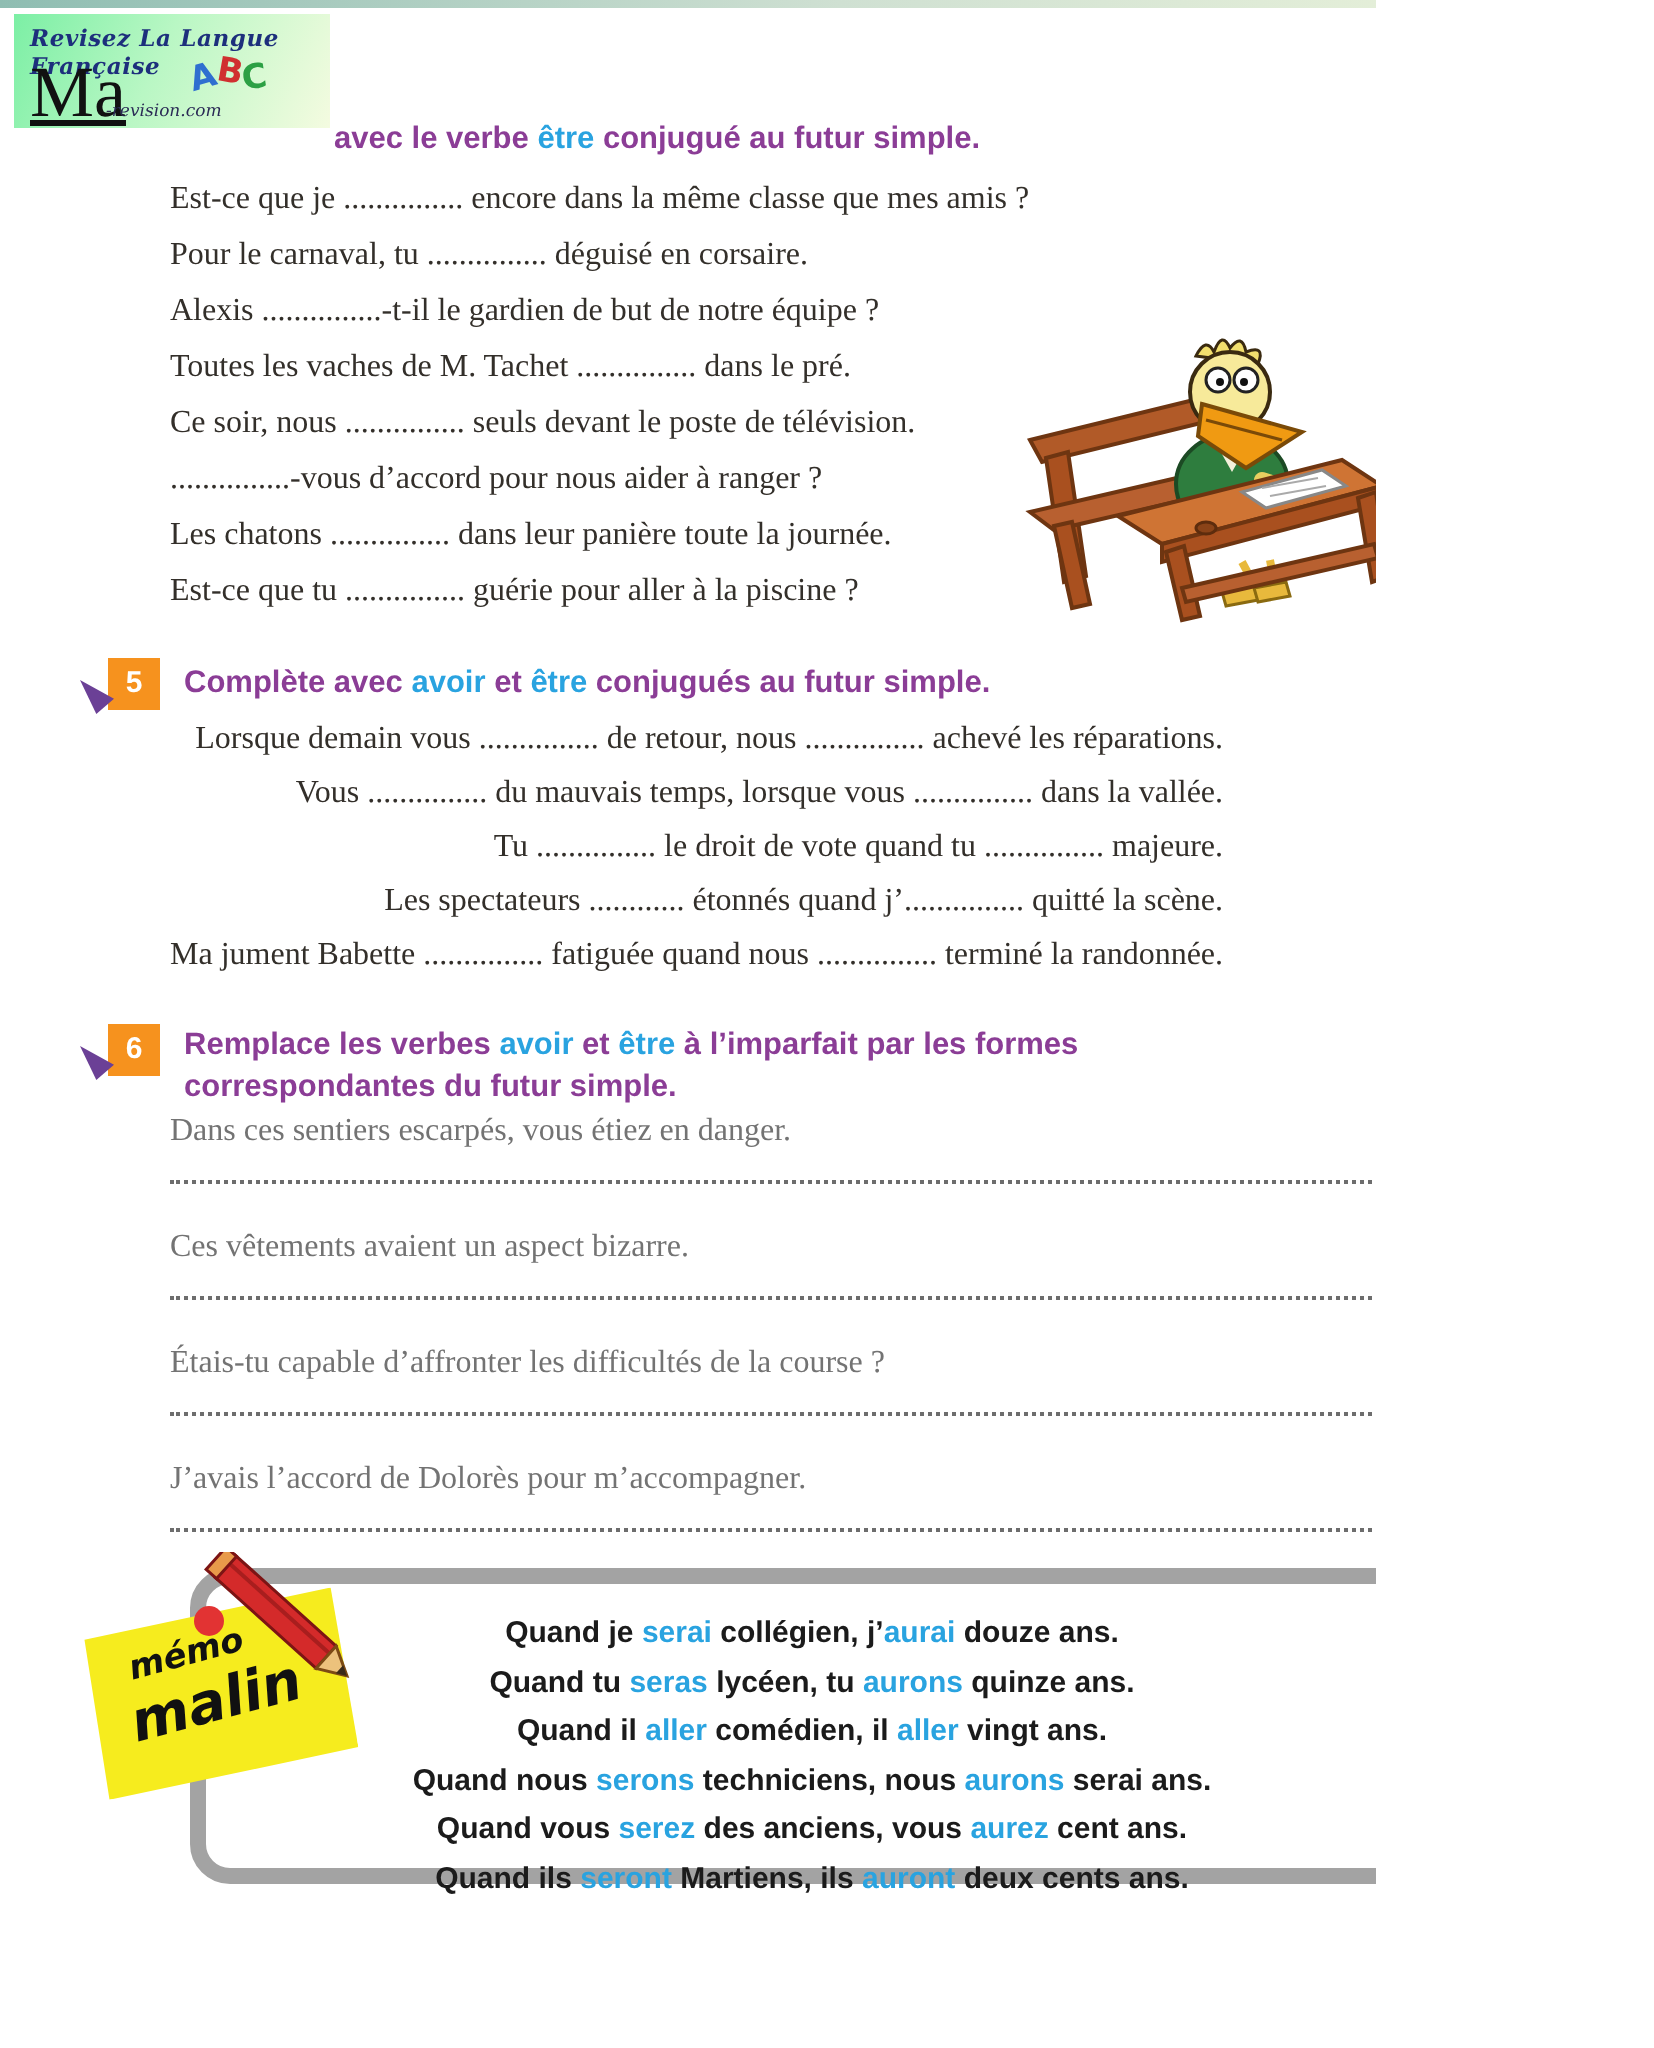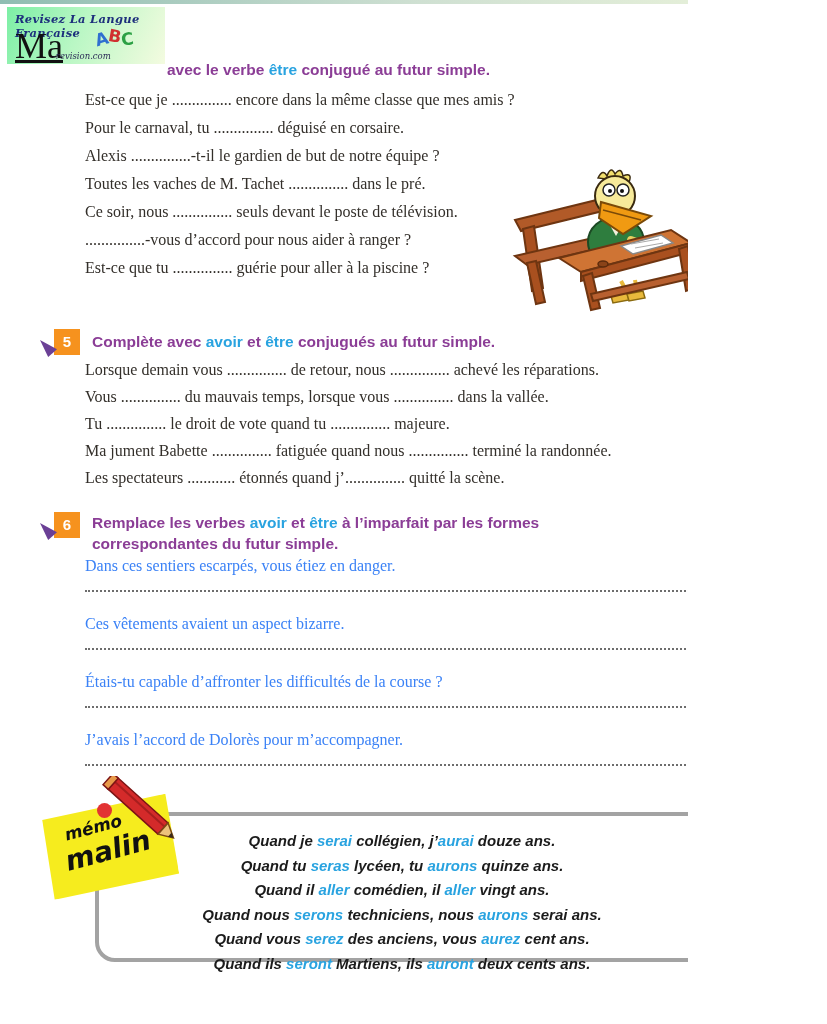--- a/index.html
+++ b/index.html
@@ -26,34 +26,34 @@
   .abc-a{color:#2f6fd0;transform:rotate(-16deg);}
   .abc-b{color:#d03030;transform:rotate(10deg) translateY(-3px);}
   .abc-c{color:#2ca044;transform:rotate(-8deg);}
   
   .ex-heading{position:absolute;font-weight:bold;font-size:15.5px;color:#8b3d96;line-height:21px;}
   .seg-blue{color:#29a3e0;}
   
   .lines{position:absolute;font-family:"Liberation Serif",serif;font-size:16px;color:#332f2a;}
   .lines .line{white-space:nowrap;}
   .ex4-lines .line{height:28px;line-height:28px;}
-  .ex5-lines .line{height:27px;line-height:27px;}
+  .ex5-lines .line{height:27px;line-height:27px;text-align:right;}
   
   .badge{position:absolute;width:26px;height:26px;background:#f6921e;color:#fff;
          font-weight:bold;font-size:15px;text-align:center;line-height:26px;}
   .badge::before{content:"";position:absolute;left:-14px;top:11px;width:17px;height:17px;
          background:#6b4096;clip-path:polygon(0 0,100% 55%,48% 100%);}
   
   .ex6-items{position:absolute;left:85px;top:555px;width:716px;}
-  .ex6-item .stem{font-family:"Liberation Serif",serif;font-size:16px;color:#3b82f6;
+  .ex6-item .stem{font-family:"Liberation Serif",serif;font-size:16px;color:#737373;
          height:22px;line-height:22px;margin-bottom:13px;}
   .ex6-item .rule{height:0;border-bottom:2px dotted #6d6d6d;margin-bottom:21px;}
   
-  .memo-box{position:absolute;left:95px;top:812px;width:606px;height:142px;
-         border:4px solid #a3a3a3;border-radius:20px;z-index:1;font-style:italic;}
+  .memo-box{position:absolute;left:95px;top:784px;width:606px;height:142px;
+         border:8px solid #a3a3a3;border-radius:20px;z-index:1;}
   .memo-lines{position:absolute;left:0;top:13px;width:100%;text-align:center;
          font-weight:bold;font-size:15px;color:#1b1b1b;}
   .memo-lines .line{height:24.5px;line-height:24.5px;}
   
   .sticky{position:absolute;left:40px;top:800px;width:136px;height:94px;z-index:2;
          transform:rotate(-6deg);background:#f6ec1e;
          clip-path:polygon(4% 14%,96% 0%,100% 86%,7% 100%);}
   .sticky .memo-word{position:absolute;left:26px;top:16px;font-family:"DejaVu Sans",sans-serif;
          font-style:italic;font-weight:bold;font-size:17px;color:#111;transform:rotate(-9deg);}
   .sticky .malin-word{position:absolute;left:24px;top:34px;font-family:"DejaVu Sans",sans-serif;
@@ -80,20 +80,21 @@
 
   <div class="ex-heading" style="left:167px;top:59px;"><span>avec le verbe </span><span class="seg-blue">être</span><span> conjugué au futur simple.</span></div>
   <div class="lines ex4-lines" style="left:85px;top:86px;">
 
   <div class="line">Est-ce que je ............... encore dans la même classe que mes amis ?</div>
       <div class="line">Pour le carnaval, tu ............... déguisé en corsaire.</div>
       <div class="line">Alexis ...............-t-il le gardien de but de notre équipe ?</div>
       <div class="line">Toutes les vaches de M. Tachet ............... dans le pré.</div>
       <div class="line">Ce soir, nous ............... seuls devant le poste de télévision.</div>
       <div class="line">...............-vous d’accord pour nous aider à ranger ?</div>
+      <div class="line">Les chatons ............... dans leur panière toute la journée.</div>
       <div class="line">Est-ce que tu ............... guérie pour aller à la piscine ?</div>
     </div>
 
   <svg class="bird" width="195" height="152" viewBox="0 0 195 152">
 
     <polygon points="12,60 110,36 116,47 18,71" fill="#b15a28" stroke="#6e3511" stroke-width="2"></polygon>
     <polygon points="20,69 31,66 40,128 29,131" fill="#a9501f" stroke="#6e3511" stroke-width="2"></polygon>
     <polygon points="12,96 120,71 132,80 24,105" fill="#b86030" stroke="#6e3511" stroke-width="2"></polygon>
     <polygon points="24,103 33,101 42,142 33,144" fill="#a9501f" stroke="#6e3511" stroke-width="2"></polygon>
 
@@ -132,22 +133,22 @@
     <polygon points="88,134 184,112 186,119 90,141" fill="#b86030" stroke="#6e3511" stroke-width="2"></polygon>
   </svg>
 
   <div class="badge" style="left:54px;top:329px;">5</div>
   <div class="ex-heading" style="left:92px;top:331px;"><span>Complète avec </span><span class="seg-blue">avoir</span><span> et </span><span class="seg-blue">être</span><span> conjugués au futur simple.</span></div>
   <div class="lines ex5-lines" style="left:85px;top:356px;">
 
   <div class="line">Lorsque demain vous ............... de retour, nous ............... achevé les réparations.</div>
       <div class="line">Vous ............... du mauvais temps, lorsque vous ............... dans la vallée.</div>
       <div class="line">Tu ............... le droit de vote quand tu ............... majeure.</div>
+      <div class="line">Les spectateurs ............ étonnés quand j’............... quitté la scène.</div>
       <div class="line">Ma jument Babette ............... fatiguée quand nous ............... terminé la randonnée.</div>
-      <div class="line">Les spectateurs ............ étonnés quand j’............... quitté la scène.</div>
     </div>
 
   <div class="badge" style="left:54px;top:512px;">6</div>
   <div class="ex-heading" style="left:92px;top:512px;width:580px;"><span>Remplace les verbes </span><span class="seg-blue">avoir</span><span> et </span><span class="seg-blue">être</span><span> à l’imparfait par les formes</span><br><span>correspondantes du futur simple.</span></div>
   <div class="ex6-items">
 
   <div class="ex6-item">
       <div class="stem">Dans ces sentiers escarpés, vous étiez en danger.</div>
       <div class="rule"></div>
     </div>

